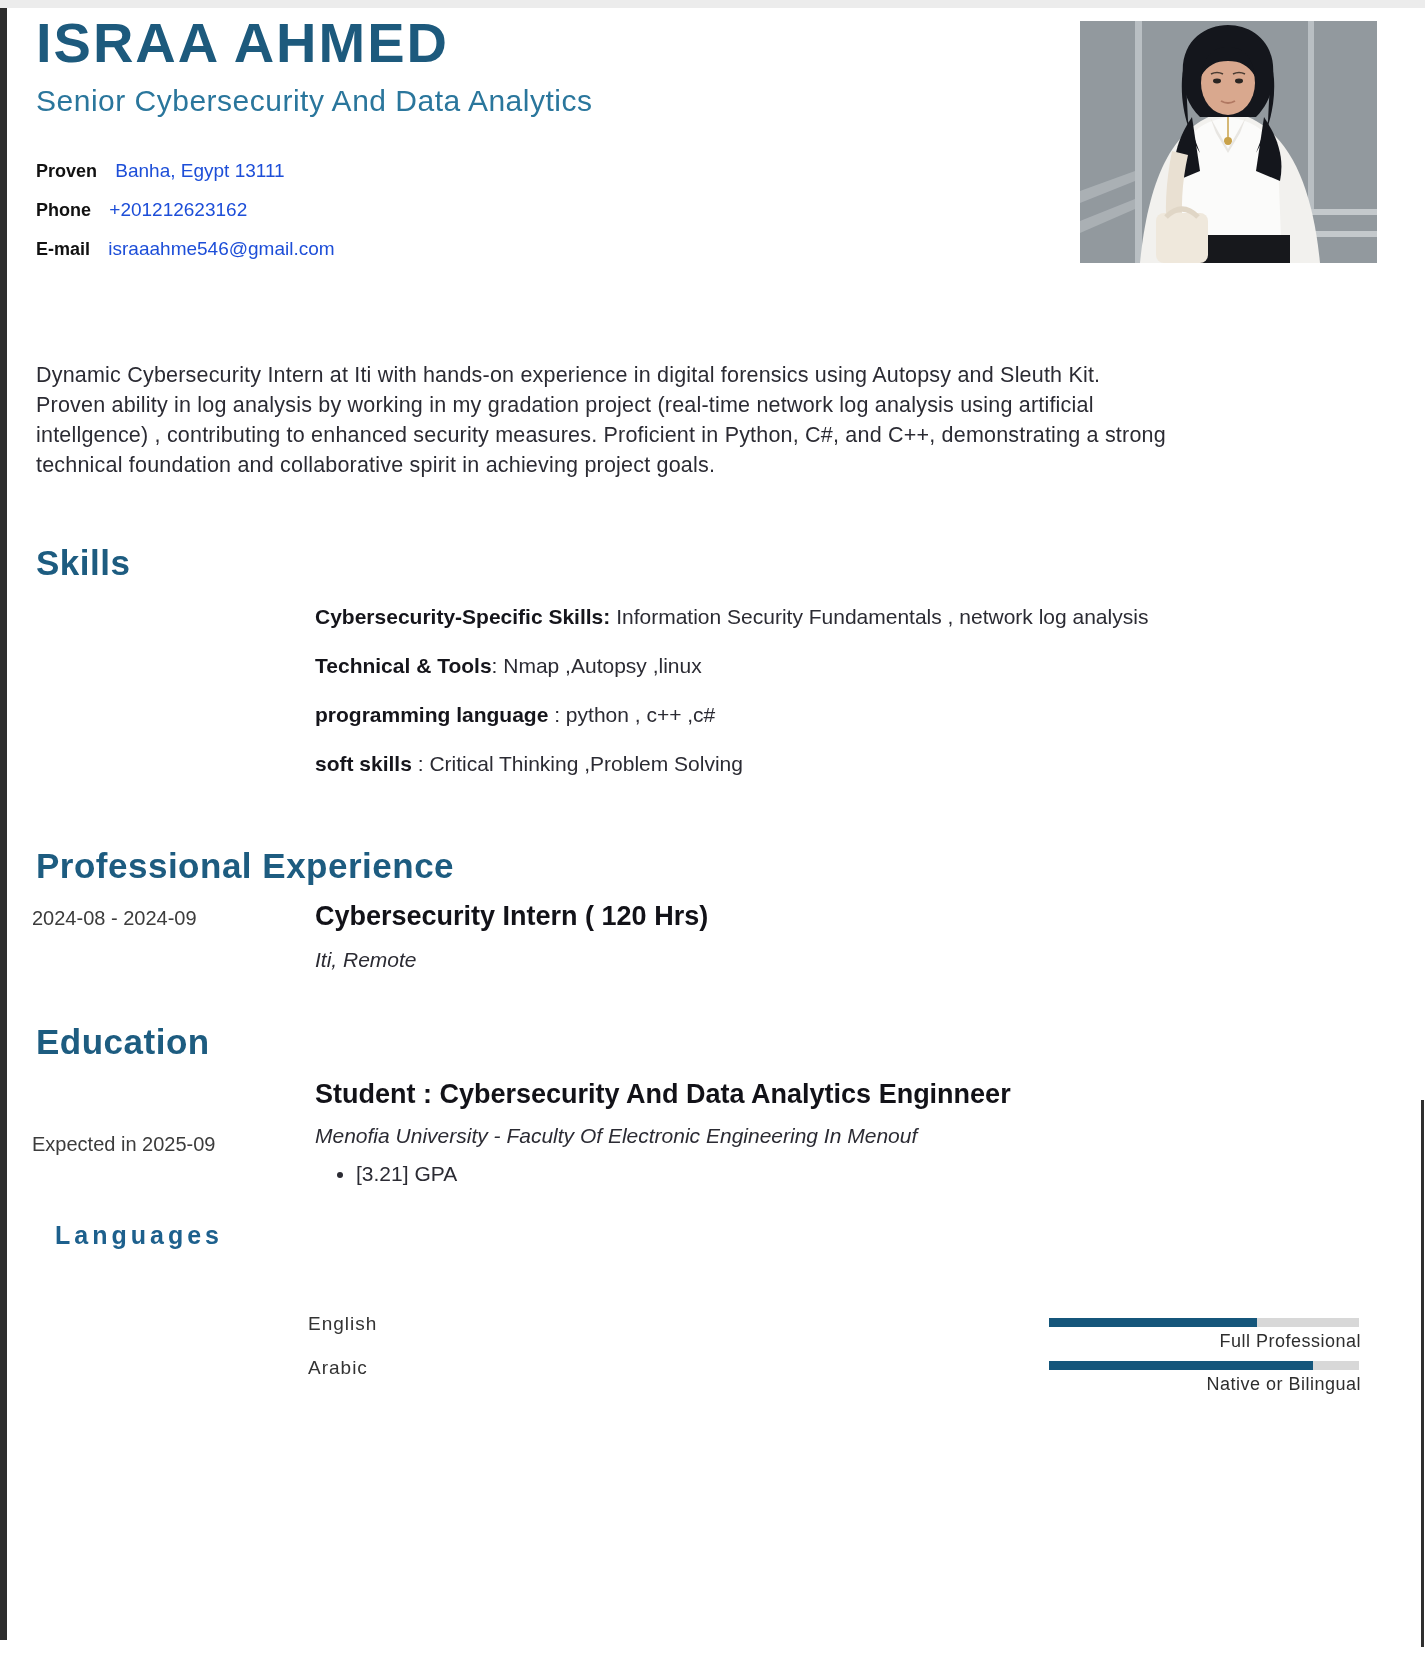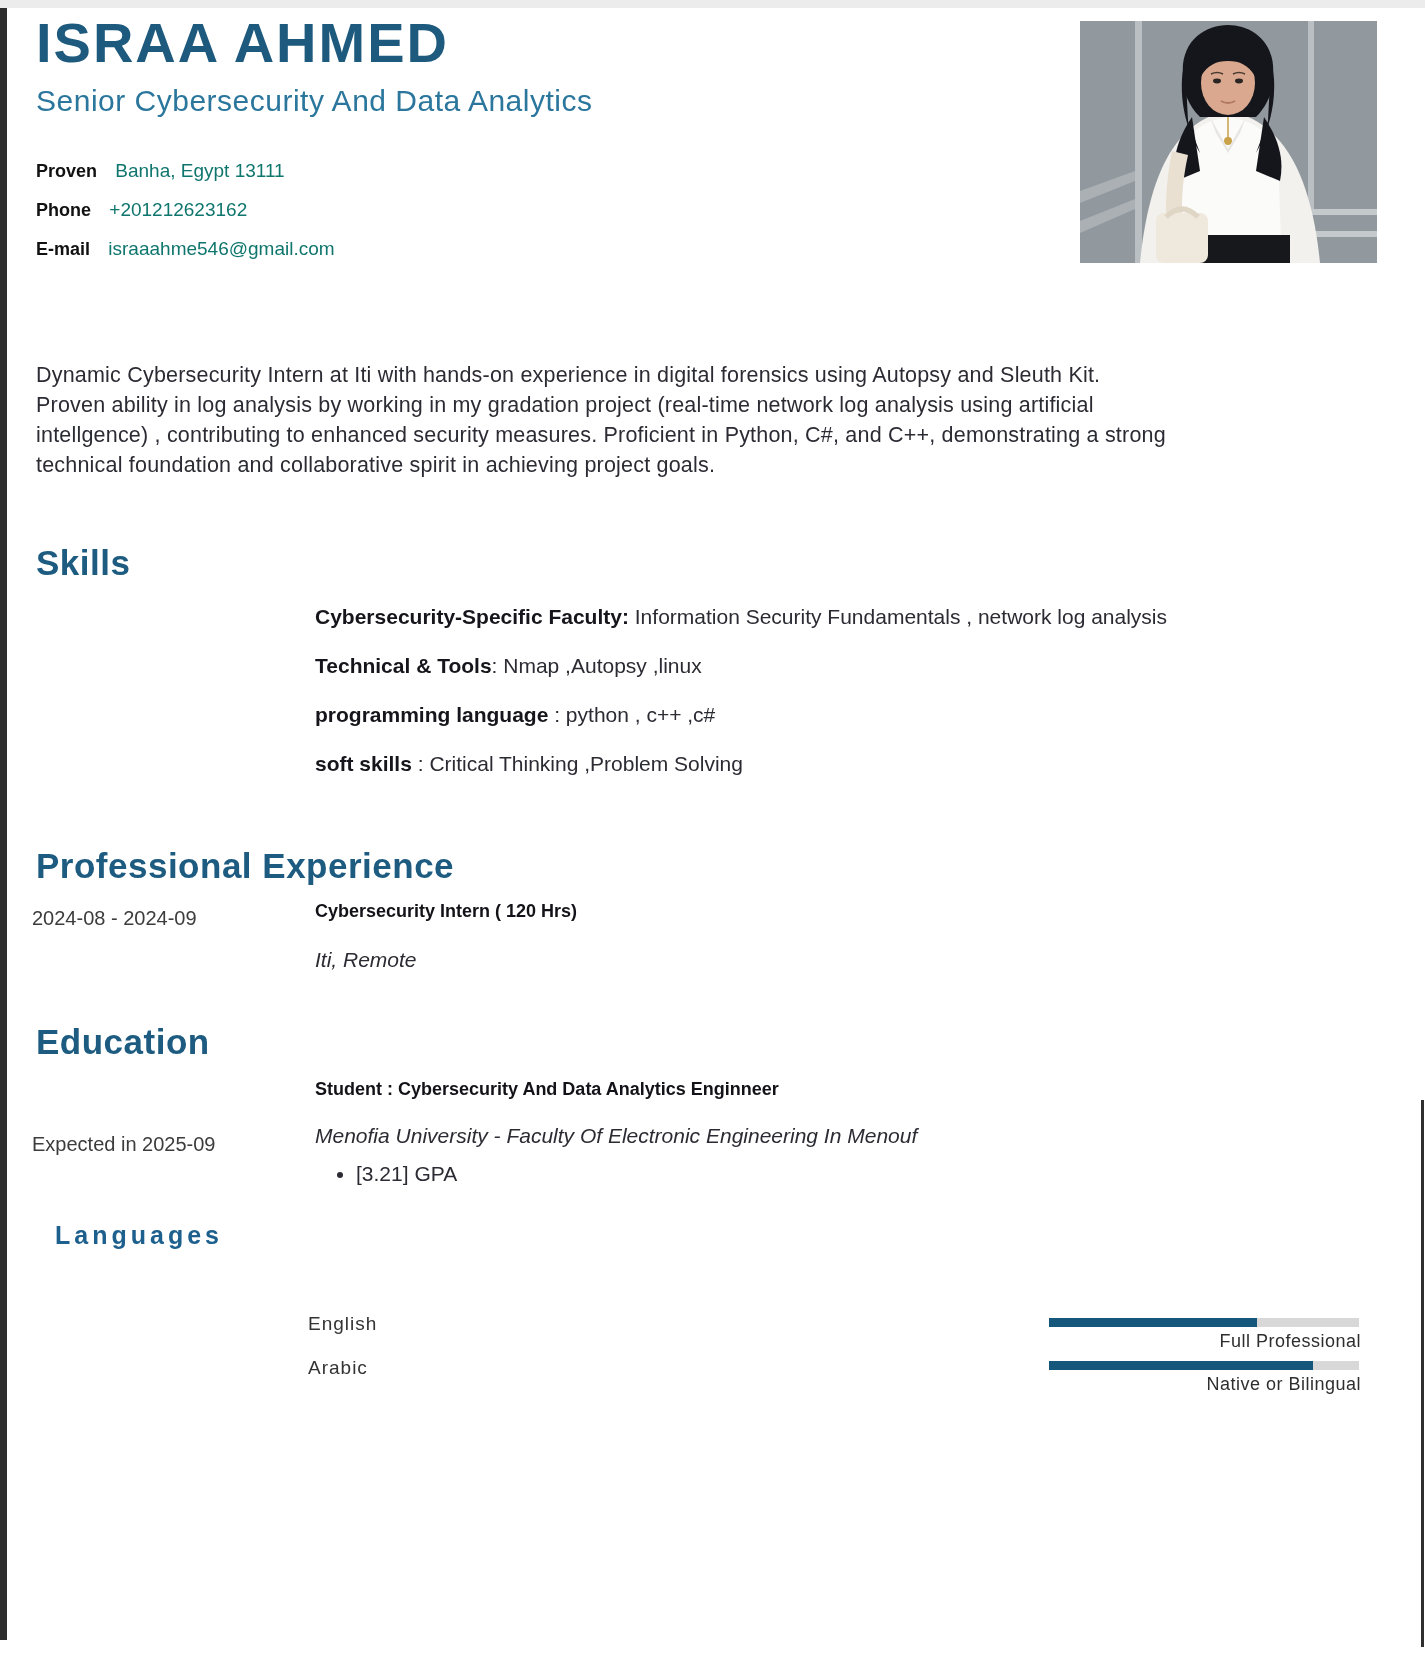--- a/index.html
+++ b/index.html
@@ -9,40 +9,40 @@
   .left-strip{position:absolute;left:0;top:8px;width:7px;height:1632px;background:#2d2d2d;}
   .right-scroll{position:absolute;left:1421px;top:1100px;width:3px;height:547px;background:#2f2f2f;}
 
   .name{position:absolute;left:36px;top:10px;font-size:56px;font-weight:bold;
         color:#1d5a7d;letter-spacing:2px;}
   .subtitle{position:absolute;left:36px;top:84px;font-size:30px;color:#2a769c;letter-spacing:0.5px;}
 
   .contact{position:absolute;left:36px;top:160px;}
   .contact-row{margin-bottom:17px;font-size:19px;}
   .contact-row .lbl{font-weight:bold;color:#111;margin-right:13px;font-size:18px;}
-  .contact-row .val{color:#0f766e;}
+  .contact-row .val{color:#1d4ed8;}
 
   .photo{position:absolute;left:1080px;top:21px;width:297px;height:242px;overflow:hidden;}
 
   .summary{position:absolute;left:36px;top:360px;width:1130px;font-size:21.5px;
            line-height:30px;color:#2b2b33;letter-spacing:0.2px;}
 
   .sec-heading{position:absolute;font-size:35px;font-weight:bold;color:#1d5c80;letter-spacing:0.5px;}
   #skills-heading{left:36px;top:543px;}
   #experience-heading{left:36px;top:846px;}
   #education-heading{left:36px;top:1022px;}
 
   .skills-list{position:absolute;left:315px;top:602px;width:860px;}
   .skill-item{font-size:21px;line-height:30px;margin-bottom:19px;color:#2b2b33;}
   .skill-item b{color:#15151b;}
 
   .dates{position:absolute;left:32px;font-size:20px;color:#3c3c3c;}
   #exp-dates{top:907px;}
   #edu-dates{top:1085px;margin-top:48px;}
-  .entry-title{position:absolute;left:315px;font-size:18px;font-weight:bold;color:#121218;}
+  .entry-title{position:absolute;left:315px;font-size:27px;font-weight:bold;color:#121218;}
   #exp-title{top:901px;}
   #edu-title{top:1079px;}
   .entry-org{position:absolute;left:315px;font-size:21px;font-style:italic;color:#2b2b33;}
   #exp-org{top:948px;}
   #edu-org{top:1124px;}
   .edu-bullets{position:absolute;left:338px;top:1162px;margin:0;padding-left:18px;font-size:21px;color:#2b2b33;}
   .edu-bullets li{list-style:disc;}
 
   #languages-heading{position:absolute;left:55px;top:1221px;font-size:25px;font-weight:bold;
                      color:#1d608d;letter-spacing:4px;}
@@ -118,21 +118,21 @@
       <rect x="76" y="192" width="52" height="50" rx="8" fill="#efe8dc"></rect>
       <path d="M86,196 Q102,180 118,196" stroke="#e0d6c6" stroke-width="5" fill="none"></path>
     </svg>
   </div>
 
   <div class="summary">Dynamic Cybersecurity Intern at Iti with hands-on experience in digital forensics using Autopsy and Sleuth Kit. Proven ability in log analysis by working in my gradation project (real-time network log analysis using artificial intellgence) , contributing to enhanced security measures. Proficient in Python, C#, and C++, demonstrating a strong technical foundation and collaborative spirit in achieving project goals.</div>
 
   <div class="sec-heading" id="skills-heading">Skills</div>
   <div class="skills-list">
     <div class="skill-item">
-      <b>Cybersecurity-Specific Faculty:</b><span> Information Security Fundamentals , network log analysis</span>
+      <b>Cybersecurity-Specific Skills:</b><span> Information Security Fundamentals , network log analysis</span>
     </div>
     <div class="skill-item">
       <b>Technical &amp; Tools</b><span>: Nmap ,Autopsy ,linux</span>
     </div>
     <div class="skill-item">
       <b>programming language</b><span> : python , c++ ,c#</span>
     </div>
     <div class="skill-item">
       <b>soft skills</b><span> : Critical Thinking ,Problem Solving</span>
     </div>

